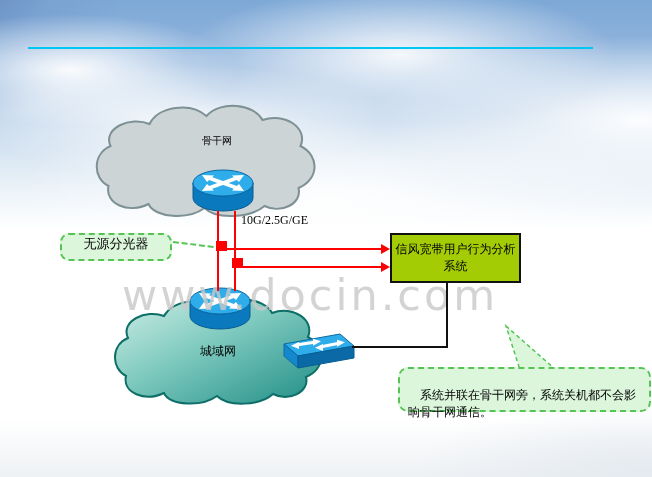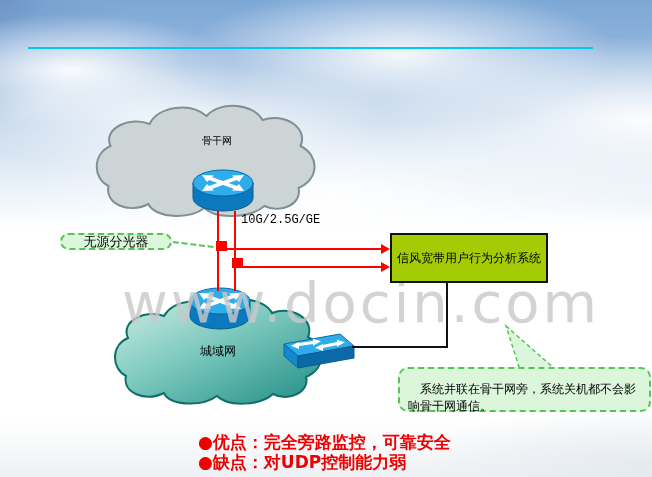--- a/index.html
+++ b/index.html
@@ -16,38 +16,38 @@
       radial-gradient(ellipse 300px 90px at 640px 470px, rgba(226,232,238,.8), rgba(255,255,255,0) 75%),
       radial-gradient(circle 160px at -30px -40px, #5d82b4 0%, #7ba3d2 55%, rgba(123,163,210,0) 100%),
       linear-gradient(180deg,#7da8d6 0%,#8fb3dc 10%,#b8cfe8 22%,#dde9f4 34%,#ffffff 48%,#ffffff 88%,#eef1f4 100%);
   }
   .abs{position:absolute;}
   
   #title{left:28px;top:5px;font-size:21px;font-weight:bold;letter-spacing:1px;z-index:8;}
   #rule{left:28px;top:47px;width:565px;height:2px;z-index:8;}
   
   .cloud-label{color:#000;z-index:4;font-weight:normal;}
-  #wm{left:122px;top:270px;font-size:56px;letter-spacing:3px;color:#c9c9c9;opacity:.8;z-index:5;white-space:nowrap;}
+  #wm{left:122px;top:270px;font-size:43px;letter-spacing:3px;color:#c9c9c9;opacity:.8;z-index:5;white-space:nowrap;}
   
   .vline{width:2px;background:#ff0000;z-index:6;}
   .hline{height:2px;background:#ff0000;z-index:6;}
   .rsq{width:11px;height:10px;background:#ff0000;z-index:6;}
   .rarrow{width:0;height:0;border-left:9px solid #ff0000;border-top:5px solid transparent;border-bottom:5px solid transparent;z-index:6;}
-  #linklabel{left:241px;top:213px;font-family:Liberation Mono, monospace;font-size:12px;color:#000;z-index:7;}
+  #linklabel{left:241px;top:213px;font-family:Liberation Serif, serif;font-size:12px;color:#000;z-index:7;}
   
-  #splitter{left:60px;top:233px;width:112px;height:17px;border:2px dashed #55c455;border-radius:9px;
-    background:#dcf6dc;display:flex;align-items:center;justify-content:center;font-size:13px;color:#000;z-index:7;box-sizing:border-box;}
+  #splitter{left:60px;top:233px;width:112px;height:28px;border:2px dashed #55c455;border-radius:9px;
+    background:#dcf6dc;display:flex;justify-content:center;font-size:13px;color:#000;z-index:7;box-sizing:border-box;}
   #splitter-tail{left:173px;top:241px;width:41px;border-top:2px dashed #55c455;transform:rotate(7deg);transform-origin:left top;z-index:7;}
   
-  #sysbox{left:390px;top:233px;width:158px;height:50px;border:2px solid #111;background:#a3cc05;
+  #sysbox{left:390px;top:233px;width:131px;height:50px;border:2px solid #111;background:#a3cc05;
     display:flex;align-items:center;justify-content:center;text-align:center;font-size:12px;color:#000;z-index:7;box-sizing:border-box;}
   .kline{background:#111;z-index:6;}
   
   #callout{left:398px;top:367px;width:253px;height:45px;border:2px dashed #55c455;border-radius:10px;
-    background:#dcf6dc;font-size:12px;line-height:1.45;color:#000;padding:12px 8px;box-sizing:border-box;z-index:7;text-indent:1em;}
+    background:#dcf6dc;font-size:12px;line-height:1.45;color:#000;padding:18px 8px;box-sizing:border-box;z-index:7;text-indent:1em;}
   #callout-tail{left:498px;top:324px;z-index:6;}
   
   #bullets{left:198px;top:432px;z-index:8;font-weight:bold;font-size:17px;line-height:20px;white-space:nowrap;}
   svg{display:block;}
 </style>
 </head>
 <body>
 
 <div id="slide">
 
@@ -140,18 +140,14 @@
   <div class="abs kline" style="left:446px;top:283px;width:2px;height:64px"></div>
   <div class="abs kline" style="left:352px;top:346px;width:96px;height:2px"></div>
 
   <svg class="abs" id="callout-tail" width="64" height="48" viewBox="0 0 64 48">
     <polygon points="8,2 58,46 22,46" fill="#dcf6dc" stroke="#55c455" stroke-width="1.5" stroke-dasharray="4,3"></polygon>
   </svg>
   <div class="abs" id="callout">
     <span>系统并联在骨干网旁，系统关机都不会影响骨干网通信。</span>
   </div>
 
-  <div class="abs" id="bullets" style="color:#ee0000">
-    <div>●优点：完全旁路监控，可靠安全</div>
-    <div>●缺点：对UDP控制能力弱</div>
-  </div>
 
 </div>
 
 </body></html>

